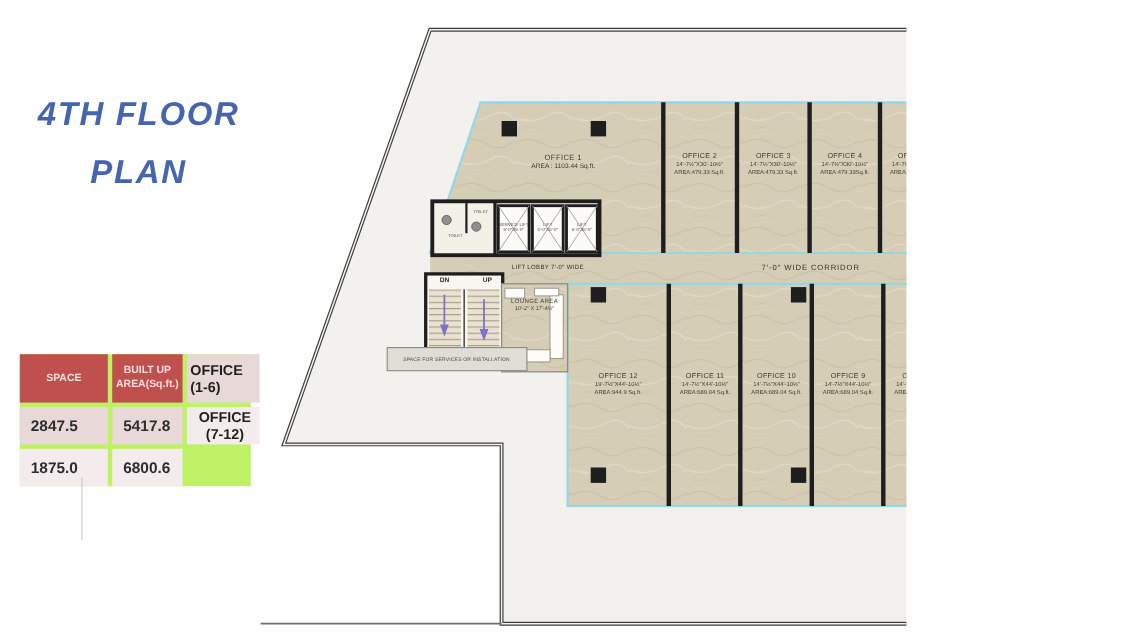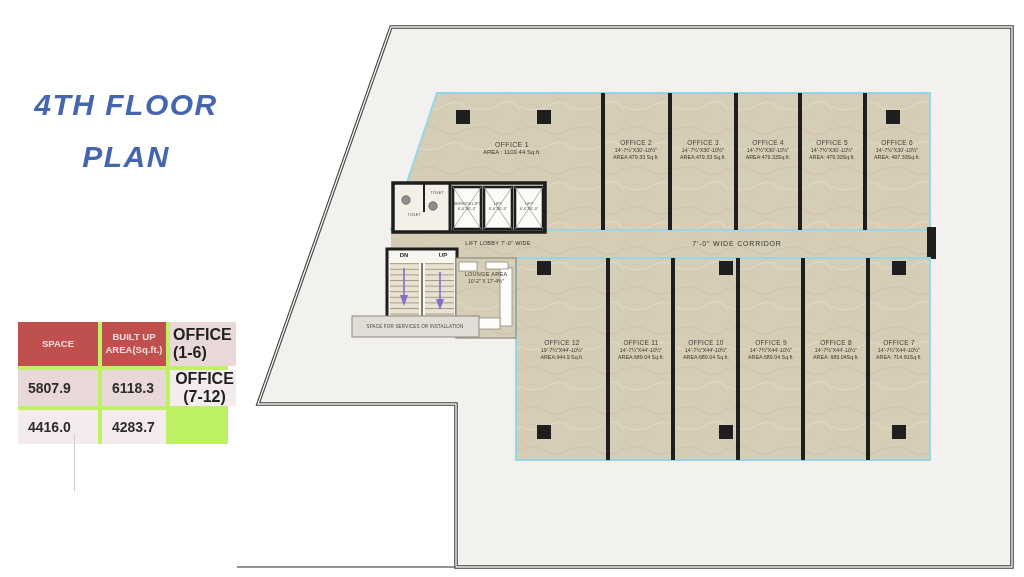--- a/index.html
+++ b/index.html
@@ -1,18 +1,18 @@
 <!DOCTYPE html>
 <html><head>
 <meta charset="utf-8">
 <style>
   * { margin:0; padding:0; box-sizing:border-box; }
   body { background:#ffffff; }
   .stage {
-    position:relative; width:1024px; height:577px; background:#ffffff;
+    position:relative; width:824px; height:577px; background:#ffffff;
     font-family:"Liberation Sans", sans-serif; overflow:hidden;
   }
   .plan-svg { position:absolute; left:0; top:0; }
 
   
   .title {
     position:absolute; left:0; top:90px; width:252px; text-align:center;
     color:#4565af; font-weight:bold; font-style:italic;
     font-size:30px; letter-spacing:1.5px; line-height:1;
   }
@@ -27,21 +27,21 @@
     background:#c0504d; color:#f2dede; font-weight:bold; font-size:9.5px;
     min-height:44px; display:flex; align-items:center; justify-content:center;
     text-align:center; line-height:1.35; padding:2px 3px;
   }
   .sum-table .cell {
     font-weight:bold; color:#1f1f1f; min-height:34px;
     display:flex; align-items:center;
   }
   .sum-table .r1 { background:#e9d8d8; }
   .sum-table .r2 { background:#f4ecec;text-align:center; }
-  .sum-table .lab { font-size:16px; padding-left:3px; }
+  .sum-table .lab { font-size:13px; padding-left:3px; }
   .sum-table .num { font-size:14px; justify-content:flex-start; padding-left:10px; color:#2d2d2d; }
   .table-tail-line {
     position:absolute; left:74px; top:434px; width:1px; height:57px; background:#cccccc;
   }
 
   
   .plabel {
     position:absolute; transform:translate(-50%,-50%);
     text-align:center; color:#3d3a2f; white-space:nowrap; line-height:1.3;
   }
@@ -176,26 +176,26 @@
   <div class="title">
     <div class="t1">4TH FLOOR</div>
     <div class="t2">PLAN</div>
   </div>
 
   <div class="sum-table">
     <div class="hcell">SPACE</div>
     <div class="hcell">BUILT UP AREA(Sq.ft.)</div>
 
     <div class="cell r1 lab">OFFICE (1-6)</div>
-    <div class="cell r1 num">5807.9</div>
-    <div class="cell r1 num">6118.3</div>
+    <div class="cell r1 num">2847.5</div>
+    <div class="cell r1 num">5417.8</div>
 
     <div class="cell r2 lab">OFFICE (7-12)</div>
-    <div class="cell r2 num">4416.0</div>
-    <div class="cell r2 num">4283.7</div>
+    <div class="cell r2 num">1875.0</div>
+    <div class="cell r2 num">6800.6</div>
   </div>
   <div class="table-tail-line"></div>
 
   <div class="plabel o1" style="left:512px; top:148px;">
     <div class="nm">OFFICE 1</div>
     <div class="ar">AREA : 1103.44 Sq.ft.</div>
   </div>
   <div class="plabel" style="left:636px; top:150px;">
     <div class="nm">OFFICE 2</div>
     <div class="dm">14'-7½"X30'-10½"</div>

